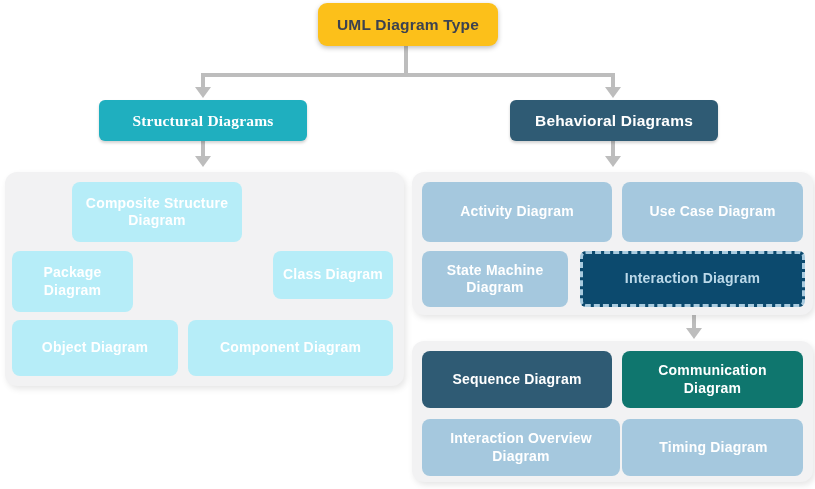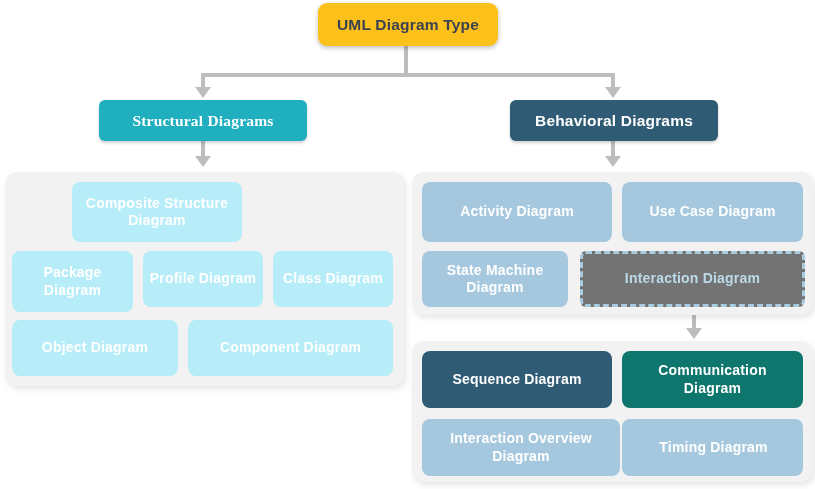--- a/index.html
+++ b/index.html
@@ -40,21 +40,21 @@
     position:absolute;
     background:#F2F2F3;
     border-radius:12px;
     box-shadow:2px 3px 6px rgba(0,0,0,0.10);
   }
   .cyan-item{background:#B6EDF8;font-size:14px;}
   .blue-item{background:#A5C8DE;font-size:14px;}
   .lightblue-item{background:#0f766e;font-size:14px;}
   .dark-item{background:#2F5B74;font-size:14px;}
   .dashed-item{
-    background:#737373;
+    background:#0c4a6e;
     border:3px dashed #A9CBDF;
     color:#BCD9E9;
     font-size:14px;
     border-radius:6px;
   }
   .h-line,.v-line{position:absolute;background:#BDBDBD;}
   .arrow-head{
     position:absolute;width:0;height:0;
     border-left:8px solid transparent;
     border-right:8px solid transparent;
@@ -88,22 +88,21 @@
   <div class="group" style="left:412px;top:172px;width:401px;height:143px;"></div>
   <div class="group" style="left:412px;top:341px;width:401px;height:141px;"></div>
 
   <div class="node root-node" style="left:318px;top:3px;width:180px;height:43px;">UML Diagram Type</div>
 
   <div class="node header-node teal" style="left:99px;top:100px;width:208px;height:41px;font-family:Liberation Serif, serif;">Structural Diagrams</div>
   <div class="node header-node dark" style="left:510px;top:100px;width:208px;height:41px;">Behavioral Diagrams</div>
 
   <div class="node cyan-item" style="left:33px;top:182px;width:170px;height:60px;margin-left:39px;">Composite Structure Diagram</div>
   <div class="node cyan-item" style="left:12px;top:251px;width:121px;height:61px;">Package Diagram</div>
-  <div class="node cyan-item" style="left:143px;top:251px;width:120px;height:56px;">Profile Diagram</div>
-  <div class="node cyan-item" style="left:273px;top:251px;width:120px;height:56px;">Class Diagram</div>
+  <div class="node cyan-item" style="left:273px;top:251px;width:120px;height:48px;">Class Diagram</div>
   <div class="node cyan-item" style="left:12px;top:320px;width:166px;height:56px;">Object Diagram</div>
   <div class="node cyan-item" style="left:188px;top:320px;width:205px;height:56px;">Component Diagram</div>
 
   <div class="node blue-item" style="left:422px;top:182px;width:190px;height:60px;">Activity Diagram</div>
   <div class="node blue-item" style="left:622px;top:182px;width:181px;height:60px;">Use Case Diagram</div>
   <div class="node blue-item" style="left:422px;top:251px;width:146px;height:56px;">State Machine Diagram</div>
   <div class="node dashed-item" style="left:580px;top:251px;width:225px;height:56px;">Interaction Diagram</div>
 
   <div class="node dark-item" style="left:422px;top:351px;width:190px;height:57px;">Sequence Diagram</div>
   <div class="node lightblue-item" style="left:622px;top:351px;width:181px;height:57px;">Communication Diagram</div>

